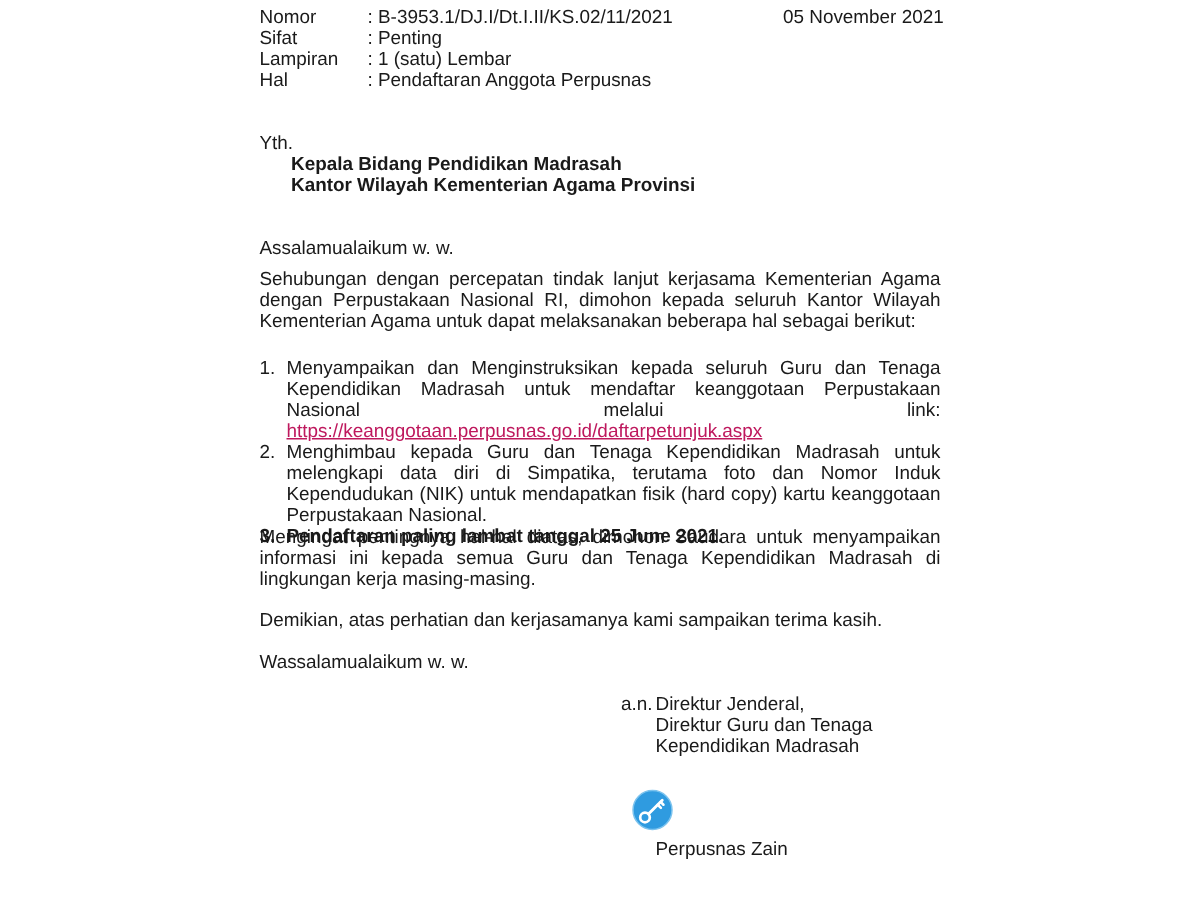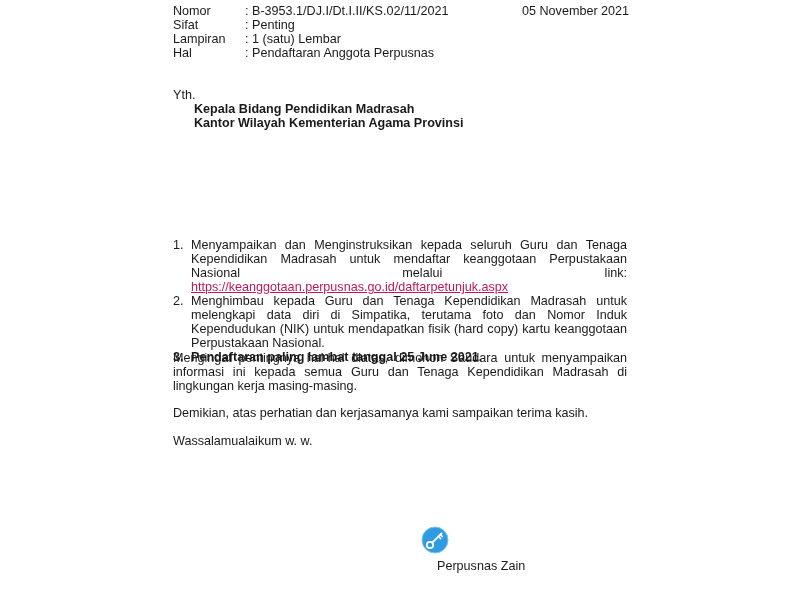--- a/index.html
+++ b/index.html
@@ -136,21 +136,23 @@
   </div>
 
   <div class="date">05 November 2021</div>
 
   <div class="recipient">
     <div>Yth.</div>
     <div class="bold">Kepala Bidang Pendidikan Madrasah</div>
     <div class="bold">Kantor Wilayah Kementerian Agama Provinsi</div>
   </div>
 
+  <div class="block salam-open">Assalamualaikum w. w.</div>
 
+  <div class="block para1">Sehubungan dengan percepatan tindak lanjut kerjasama Kementerian Agama dengan Perpustakaan Nasional RI, dimohon kepada seluruh Kantor Wilayah Kementerian Agama untuk dapat melaksanakan beberapa hal sebagai berikut:</div>
 
   <div class="list">
     <div class="li">
       <span class="li-num">1.</span>
       <span class="li-text"><span>Menyampaikan dan Menginstruksikan kepada seluruh Guru dan Tenaga Kependidikan Madrasah untuk mendaftar keanggotaan Perpustakaan Nasional melalui link: </span><a class="link">https://keanggotaan.perpusnas.go.id/daftarpetunjuk.aspx</a></span>
     </div>
     <div class="li">
       <span class="li-num">2.</span>
       <span class="li-text">Menghimbau kepada Guru dan Tenaga Kependidikan Madrasah untuk melengkapi data diri di Simpatika, terutama foto dan Nomor Induk Kependudukan (NIK) untuk mendapatkan fisik (hard copy) kartu keanggotaan Perpustakaan Nasional.</span>
     </div>
@@ -159,20 +161,32 @@
       <span class="li-text">Pendaftaran paling lambat tanggal 25 June 2021.</span>
     </div>
   </div>
 
   <div class="block para2">Mengingat pentingnya hal-hal diatas, dimohon Saudara untuk menyampaikan informasi ini kepada semua Guru dan Tenaga Kependidikan Madrasah di lingkungan kerja masing-masing.</div>
 
   <div class="block para3">Demikian, atas perhatian dan kerjasamanya kami sampaikan terima kasih.</div>
 
   <div class="block salam-close">Wassalamualaikum w. w.</div>
 
+  <div class="sig">
+    <div class="sig-row">
+      <span class="sig-prefix">a.n.</span>
+      <span>Direktur Jenderal,</span>
+    </div>
+    <div class="sig-row sig-indent">
+      <span>Direktur Guru dan Tenaga</span>
+    </div>
+    <div class="sig-row sig-indent">
+      <span>Kependidikan Madrasah</span>
+    </div>
+  </div>
 
   <div class="seal">
     <svg width="28" height="28" viewBox="0 0 28 28">
       <circle cx="14" cy="14" r="13" fill="#2f9be0" stroke="#7cc3ee" stroke-width="1"></circle>
 
       <circle cx="9" cy="19" r="3.2" fill="none" stroke="#ffffff" stroke-width="1.8"></circle>
       <line x1="11.3" y1="16.7" x2="20.5" y2="7.5" stroke="#ffffff" stroke-width="1.9" stroke-linecap="round"></line>
       <line x1="17.5" y1="10.5" x2="19.6" y2="12.6" stroke="#ffffff" stroke-width="1.7" stroke-linecap="round"></line>
       <line x1="19.4" y1="8.6" x2="21.3" y2="10.5" stroke="#ffffff" stroke-width="1.7" stroke-linecap="round"></line>
     </svg>

